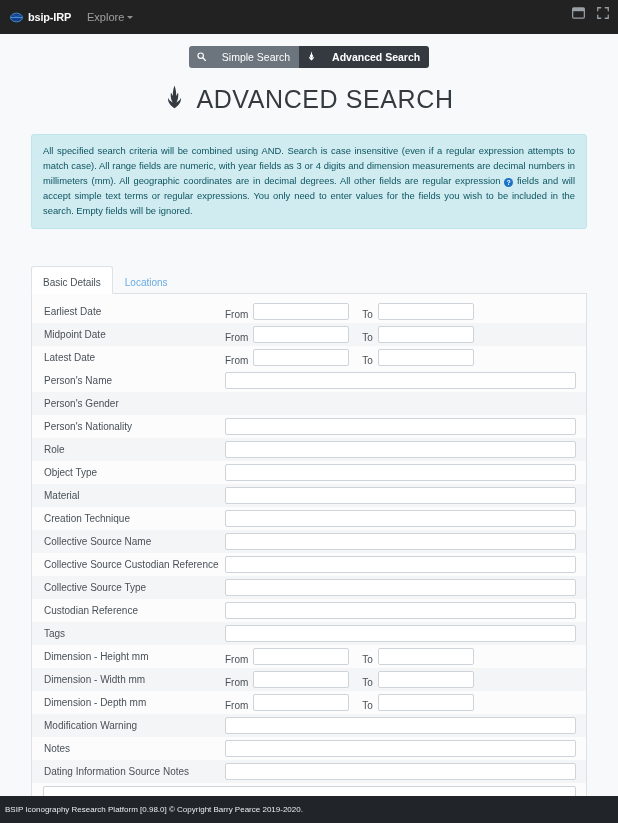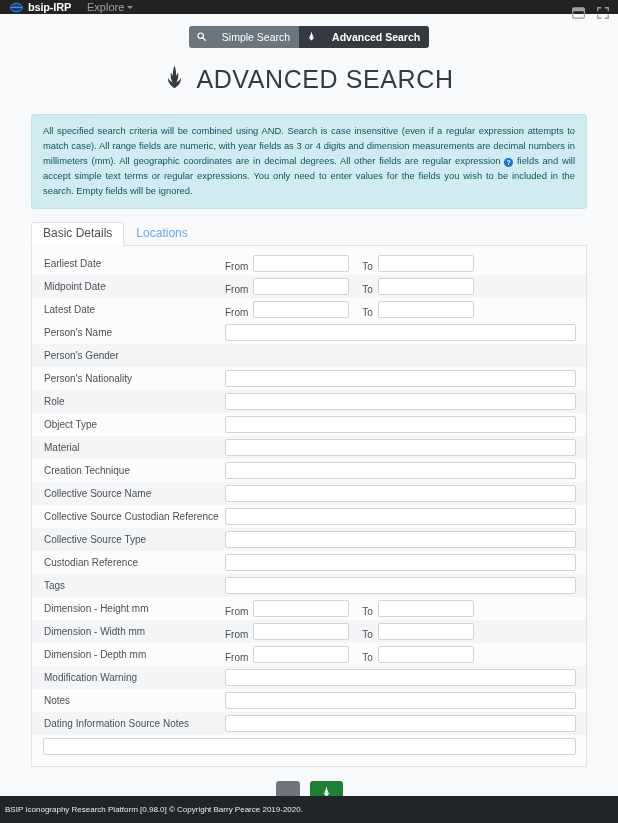--- a/index.html
+++ b/index.html
@@ -9,21 +9,21 @@
     background: #f8f9fa;
     font-family: "Liberation Sans", sans-serif;
     font-size: 11px;
     color: #212529;
     overflow: hidden;
     position: relative;
   }
 
   
   .navbar {
-    height: 14px;
+    height: 34px;
     background: #222222;
     display: flex;
     align-items: center;
     padding: 0 10px;
     position: relative;
   }
   .brand {
     display: flex; align-items: center; gap: 5px;
     color: #f8f9fa;
     font-size: 11px;
@@ -112,26 +112,27 @@
     cursor:pointer;
   }
 
   
   .tabs {
     display: flex;
     margin-top: 13px;
     border-bottom: 1px solid #dee2e6;
   }
   .tab {
-    padding: 3px 11px 5px 11px;
-    font-size: 12px;
+    padding: 10px 11px 5px 11px;
+    font-size: 10px;
     cursor: pointer;
     border: 1px solid transparent;
     margin-bottom: -1px;
     border-radius: 3px 3px 0 0;
+    margin-top: 24px;
   }
   .tab.active {
     color: #495057;
     background: #fff;
     border-color: #dee2e6 #dee2e6 #fff;
   }
   .tab.inactive { color: #6aaae0; }
 
   
   .panel {

